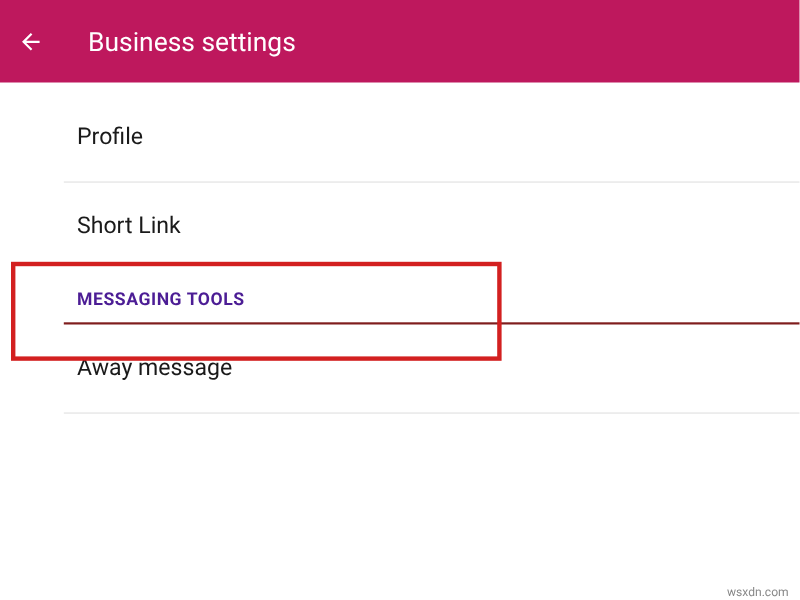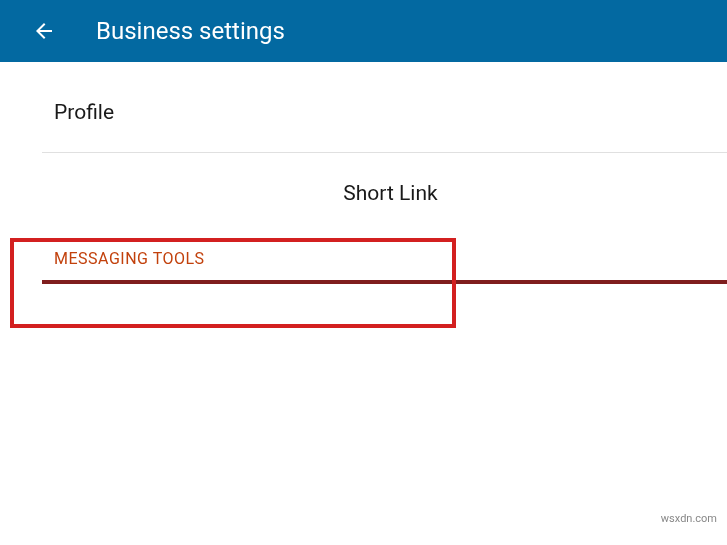--- a/index.html
+++ b/index.html
@@ -8,72 +8,73 @@
       box-sizing: border-box;
       font-family: -apple-system, BlinkMacSystemFont, 'Segoe UI', Roboto, Helvetica, Arial, sans-serif;
     }
     body {
       width: 727px;
       height: 545px;
       background: #ffffff;
       position: relative;
     }
     .header {
-      background: #0369a1;
+      background: #be185d;
       color: #ffffff;
-      height: 62px;
+      height: 75px;
       display: flex;
       align-items: center;
-      padding: 0 32px;
+      padding: 0 16px;
     }
     .back-icon {
       width: 24px;
       height: 24px;
       margin-right: 40px;
       display: flex;
       align-items: center;
       justify-content: center;
       cursor: pointer;
     }
     .back-icon svg {
       fill: #ffffff;
     }
     .header-title {
       font-size: 24px;
       font-weight: 400;
     }
     .list {
       padding-top: 10px;
+      padding-left: 16px;
     }
     .item-border-wrap {
       margin-left: 42px;
       border-bottom: 1px solid #e0e0e0;
     }
     .item-inner {
       padding: 28px 0 28px 12px;
       font-size: 21px;
       color: #1a1a1a;
     }
     .section-header {
       margin-left: 42px;
       padding: 16px 0 12px 12px;
       font-size: 16px;
-      font-weight: 400;
+      font-weight: 700;
       letter-spacing: 0.5px;
-      color: #c2410c;
-      border-bottom: 4px solid #7f1d1d;
+      color: #4c1d95;
+      border-bottom: 2px solid #7f1d1d;
     }
     .highlight-box {
       position: absolute;
       border: 4px solid #d32020;
       pointer-events: none;
     }
     .watermark {
       position: absolute;
-      bottom: 20px;
+      bottom: 0;
       right: 10px;
       font-size: 11px;
       color: #888;
       text-align: right;
     }
   </style>
 </head>
 <body>
 
 <div class="header">
@@ -86,24 +87,27 @@
 </div>
 
 <div class="list">
 
   <div class="item-border-wrap">
     <div class="item-inner">Profile</div>
   </div>
 
 
   <div style="margin-left:42px;">
-    <div class="item-inner" style="padding-bottom:28px;text-align:center;">Short Link</div>
+    <div class="item-inner" style="padding-bottom:28px;">Short Link</div>
   </div>
 
   <div class="section-header">MESSAGING TOOLS</div>
 
+  <div class="item-border-wrap">
+    <div class="item-inner">Away message</div>
+  </div>
 
 
 </div>
 
 <div class="highlight-box" style="top: 238px; left: 10px; width: 446px; height: 90px;"></div>
 
 <div class="watermark">wsxdn.com</div>
 
 </body></html>

